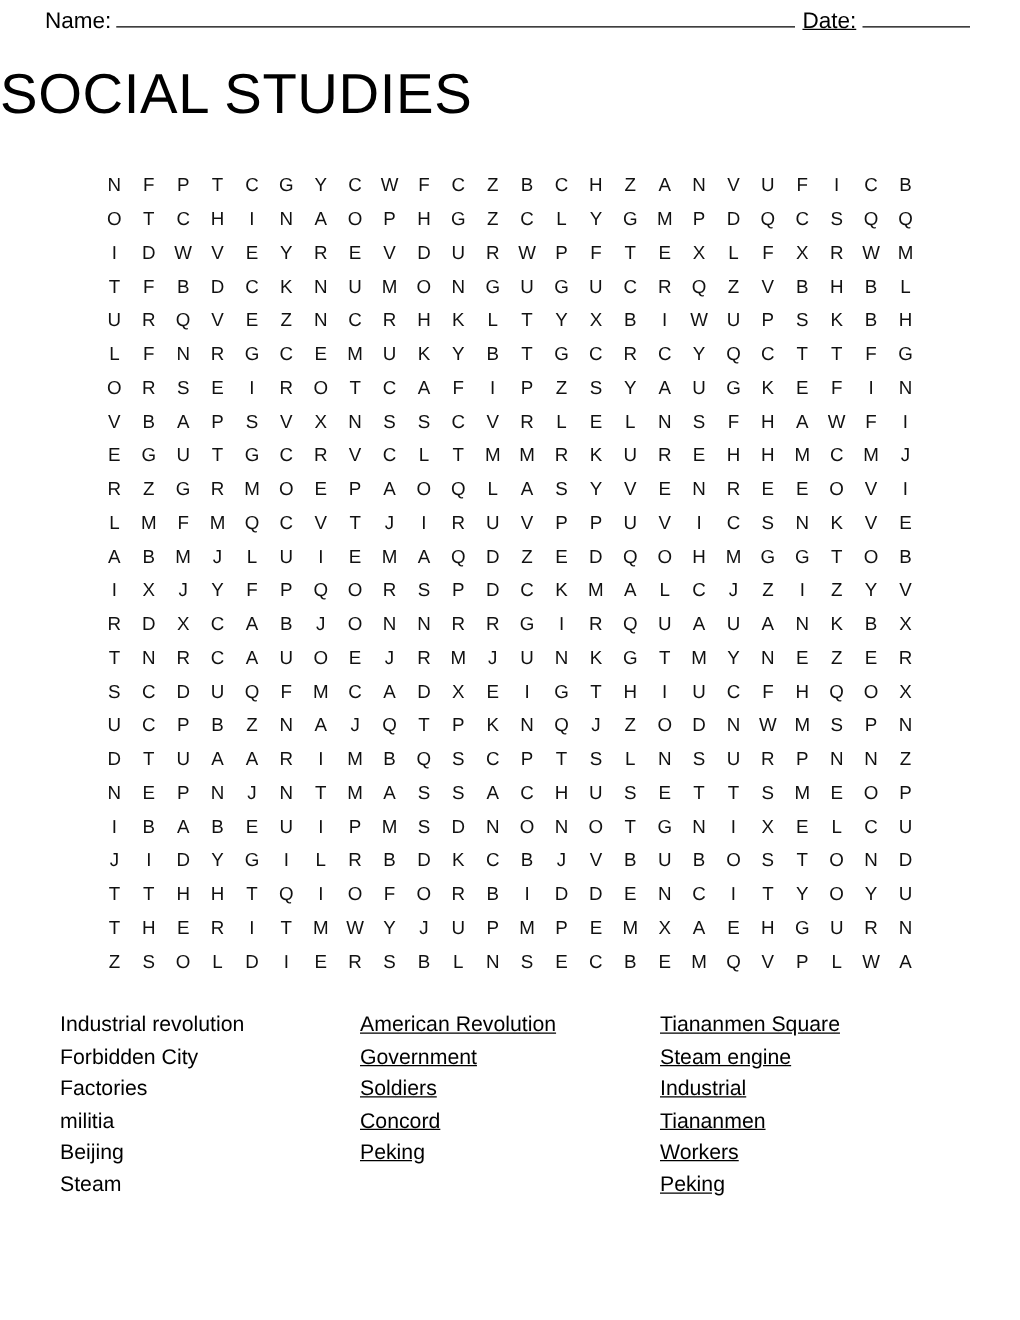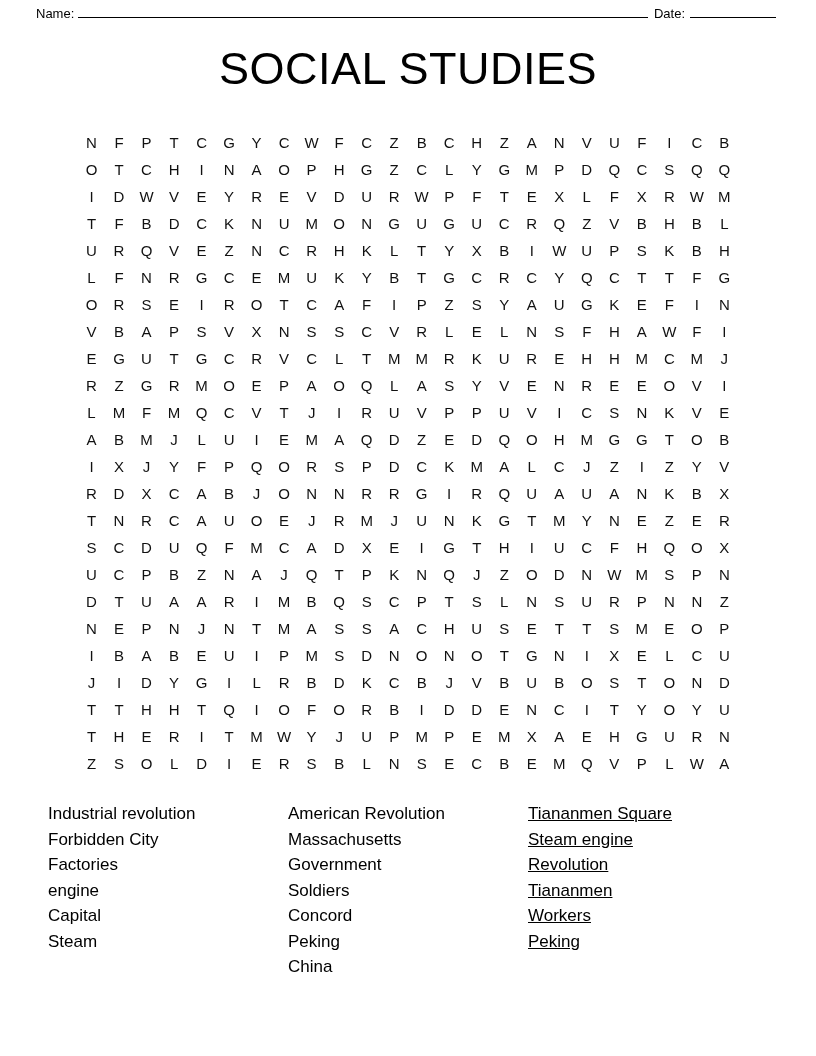--- a/index.html
+++ b/index.html
@@ -20,44 +20,45 @@
     height: 1056px;
     box-sizing: border-box;
     padding: 0;
     position: relative;
   }
   
   .header-row {
     display: flex;
     align-items: baseline;
     padding: 6px 40px 0 36px;
-    font-size: 13px;
+    font-size: 18px;
   }
   .header-name-label {
     white-space: nowrap;
   }
   .header-rule {
     flex: 1 1 auto;
     border-bottom: 1px solid #000;
     margin: 0 6px 3px 4px;
     height: 0;
   }
   .header-date-label {
     white-space: nowrap;
     margin-left: 0;
+    text-decoration: underline;
   }
   .header-rule-short {
     width: 86px;
     border-bottom: 1px solid #000;
     margin: 0 0 3px 5px;
     height: 0;
   }
   
   .title {
-    text-align: center;
+    text-align: left;
     font-size: 45px;
     font-weight: normal;
     letter-spacing: 0.5px;
     margin: 22px 0 0 0;
     font-family: "Liberation Sans", sans-serif;
   }
   
   .grid {
     margin: 34px auto 0 auto;
     width: 660px;
@@ -82,21 +83,21 @@
     margin: 24px 0 0 0;
     padding: 0 40px 0 48px;
     display: flex;
     gap: 0;
   }
   .word-col {
     width: 240px;
     display: flex;
     flex-direction: column;
   }
-  .word-col.col2 { width: 240px; }
+  .word-col.col2 { width: 240px; text-decoration: underline; }
   .word-col.col3 { width: 240px; text-decoration: underline; }
   .word-item {
     font-size: 17px;
     line-height: 25.5px;
     font-family: "Liberation Sans", sans-serif;
     color: #000;
     white-space: nowrap;
   }
 </style>
 </head>
@@ -738,36 +739,34 @@
         <div class="grid-cell">W</div>
         <div class="grid-cell">A</div>
       </div>
     </div>
 
   <div class="wordlist">
     <div class="word-col col1" id="word-col-1">
         <div class="word-item">Industrial revolution</div>
         <div class="word-item">Forbidden City</div>
         <div class="word-item">Factories</div>
-        <div class="word-item">engine</div>
-        <div class="word-item">Capital</div>
+        <div class="word-item">militia</div>
+        <div class="word-item">Beijing</div>
         <div class="word-item">Steam</div>
       </div>
     <div class="word-col col2" id="word-col-2">
         <div class="word-item">American Revolution</div>
-        <div class="word-item">Massachusetts</div>
         <div class="word-item">Government</div>
         <div class="word-item">Soldiers</div>
         <div class="word-item">Concord</div>
         <div class="word-item">Peking</div>
-        <div class="word-item">China</div>
       </div>
     <div class="word-col col3" id="word-col-3">
         <div class="word-item">Tiananmen Square</div>
         <div class="word-item">Steam engine</div>
-        <div class="word-item">Revolution</div>
+        <div class="word-item">Industrial</div>
         <div class="word-item">Tiananmen</div>
         <div class="word-item">Workers</div>
         <div class="word-item">Peking</div>
       </div>
   </div>
 
 </div>
 
 </body></html>

